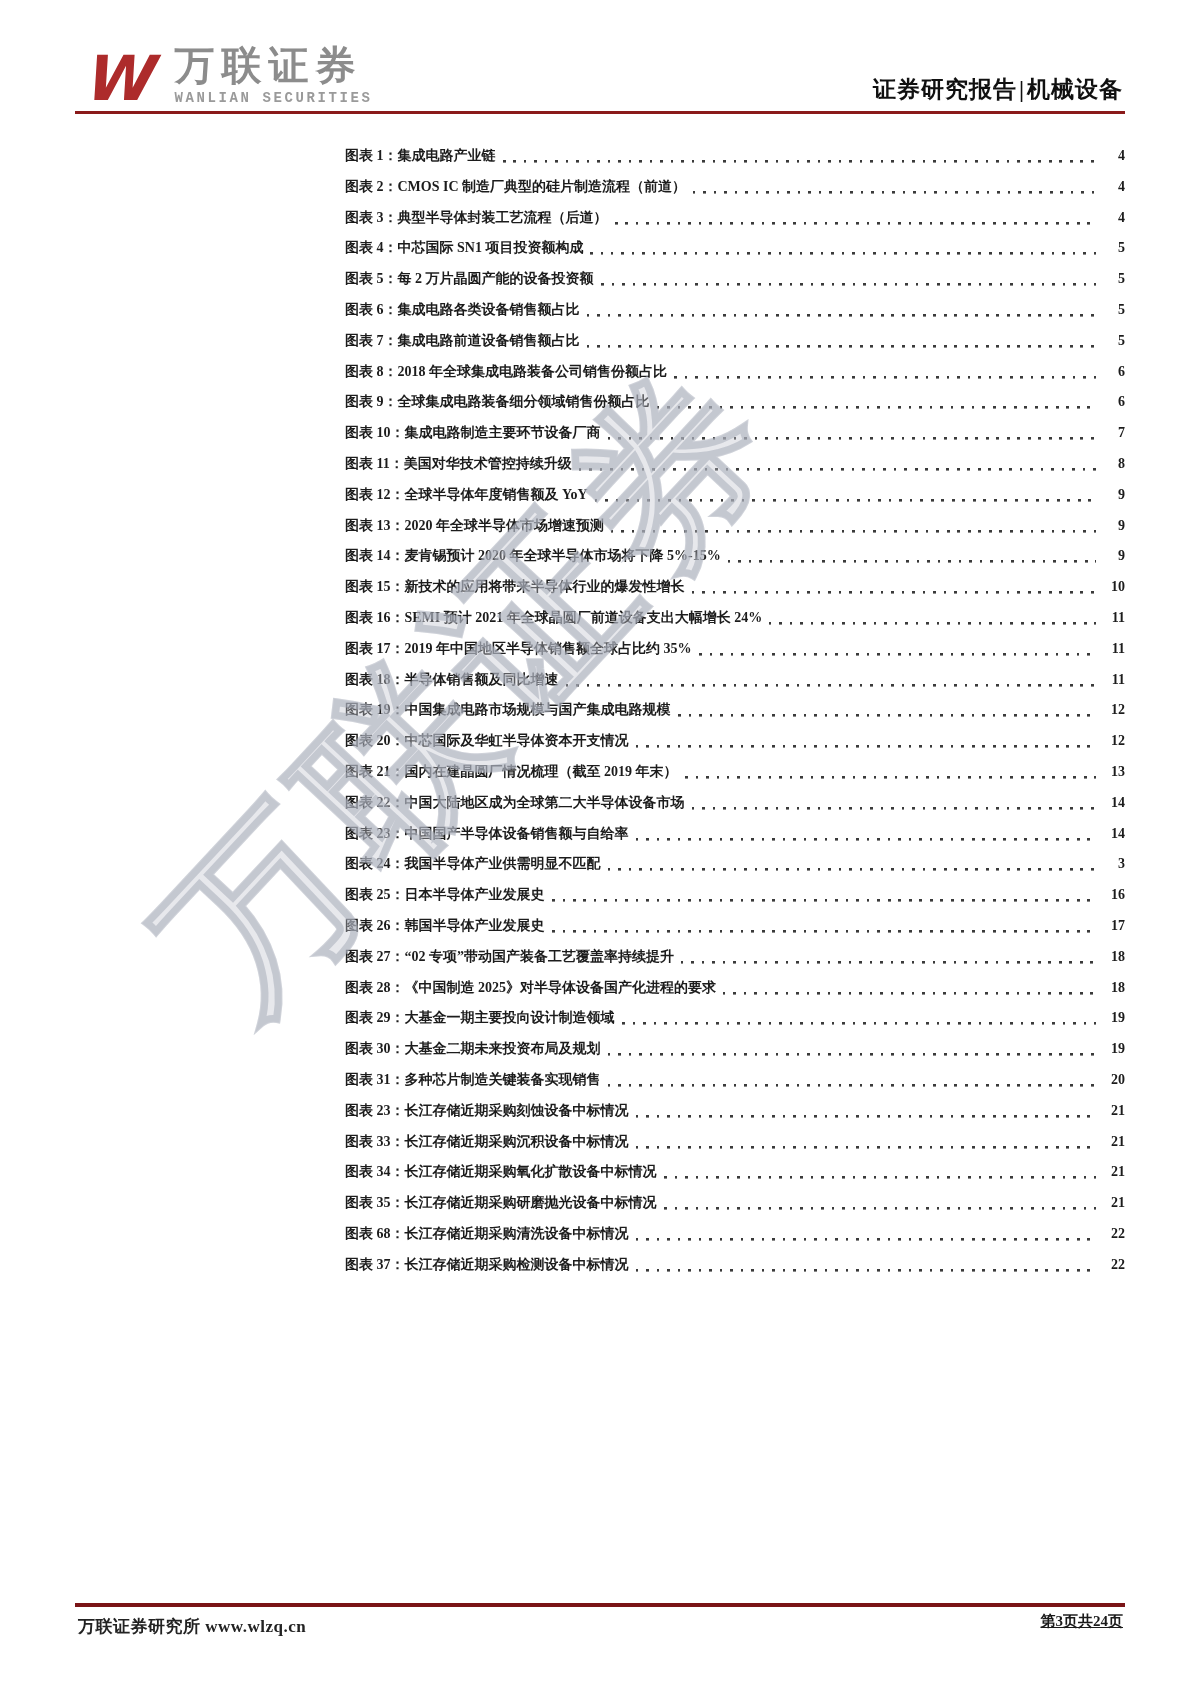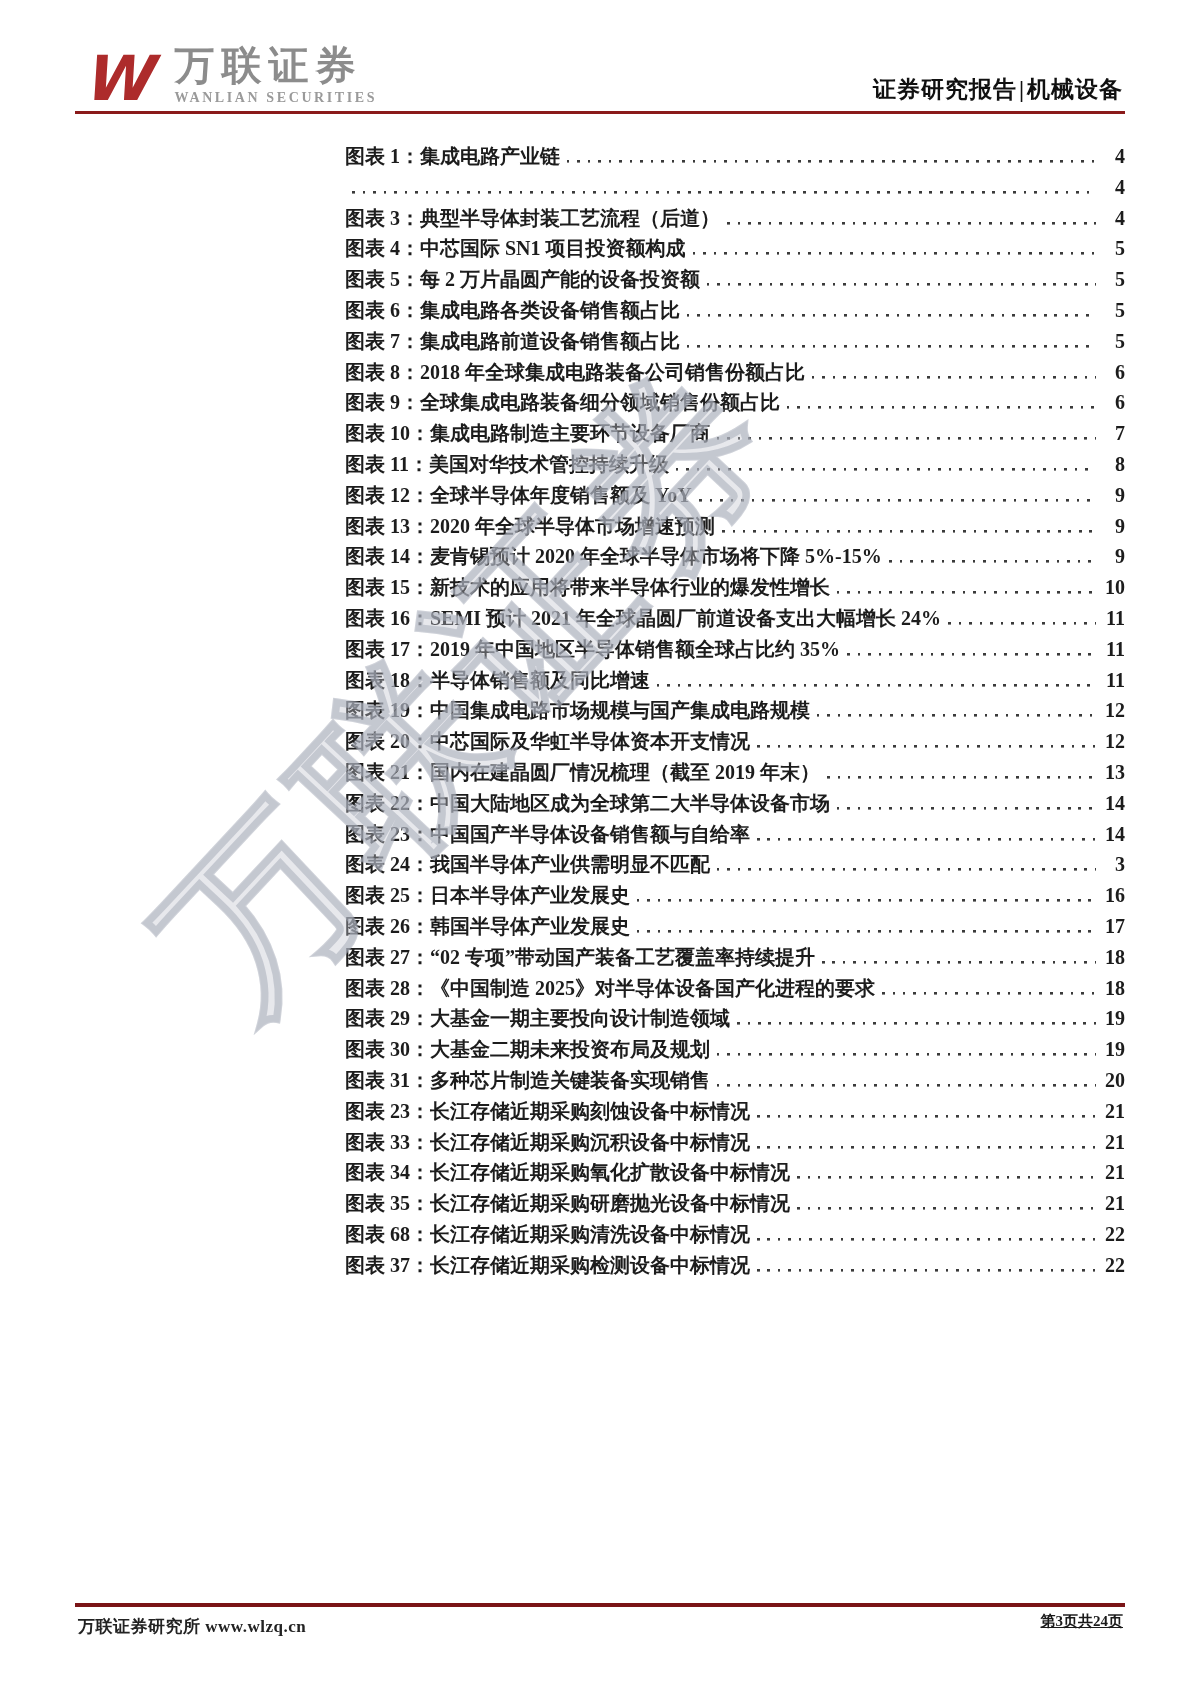--- a/index.html
+++ b/index.html
@@ -25,21 +25,21 @@
     font-family:"DejaVu Sans",sans-serif;font-style:italic;font-weight:900;
     font-size:62px;line-height:62px;color:var(--logo-red);
     transform:skewX(-6deg);margin-right:18px;margin-top:4px;
   }
   .logo-text{display:flex;flex-direction:column;}
   .logo-cn{
     font-size:40px;line-height:44px;font-weight:700;color:var(--logo-gray);
     letter-spacing:7px;
   }
   .logo-en{
-    font-family:Liberation Serif, serif;
+    font-family:Liberation Mono, monospace;
     font-size:14px;line-height:16px;font-weight:700;color:#9a9a9a;
     letter-spacing:2.6px;margin-top:2px;
   }
   .header-right{
     position:absolute;right:77px;top:74px;
     font-size:23px;font-weight:800;color:#101010;letter-spacing:1px;
     white-space:nowrap;
     margin-left:17px;
   }
   .header-right .divider{font-weight:800;padding:0 2px;}
@@ -48,21 +48,21 @@
     background:var(--rule-red);
   }
 
   
   .toc{
     position:absolute;left:345px;right:75px;top:141px;
   }
   .toc-row{
     display:flex;align-items:flex-end;
     height:30.8px;line-height:30.8px;
-    font-size:20px;font-weight:700;color:#1c1c1c;
+    font-size:14px;font-weight:700;color:#1c1c1c;
     white-space:nowrap;
   }
   .toc-label{flex:0 0 auto;}
   .toc-dots{
     flex:1 1 auto;align-self:stretch;margin:0 3px 0 7px;
     background-image:repeating-linear-gradient(to right,#3a3a3a 0 2.5px,transparent 2.5px 10.5px);
     background-repeat:no-repeat;
     background-size:100% 2.6px;
     background-position:0 19px;
   }
@@ -115,20 +115,21 @@
 
   <div class="header-rule"></div>
 
   <main class="toc">
       <div class="toc-row">
         <span class="toc-label">图表 1：集成电路产业链</span>
         <span class="toc-dots"></span>
         <span class="toc-page">4</span>
       </div>
       <div class="toc-row">
+        <span class="toc-label">图表 2：CMOS IC 制造厂典型的硅片制造流程（前道）</span>
         <span class="toc-dots"></span>
         <span class="toc-page">4</span>
       </div>
       <div class="toc-row">
         <span class="toc-label">图表 3：典型半导体封装工艺流程（后道）</span>
         <span class="toc-dots"></span>
         <span class="toc-page">4</span>
       </div>
       <div class="toc-row">
         <span class="toc-label">图表 4：中芯国际 SN1 项目投资额构成</span>

